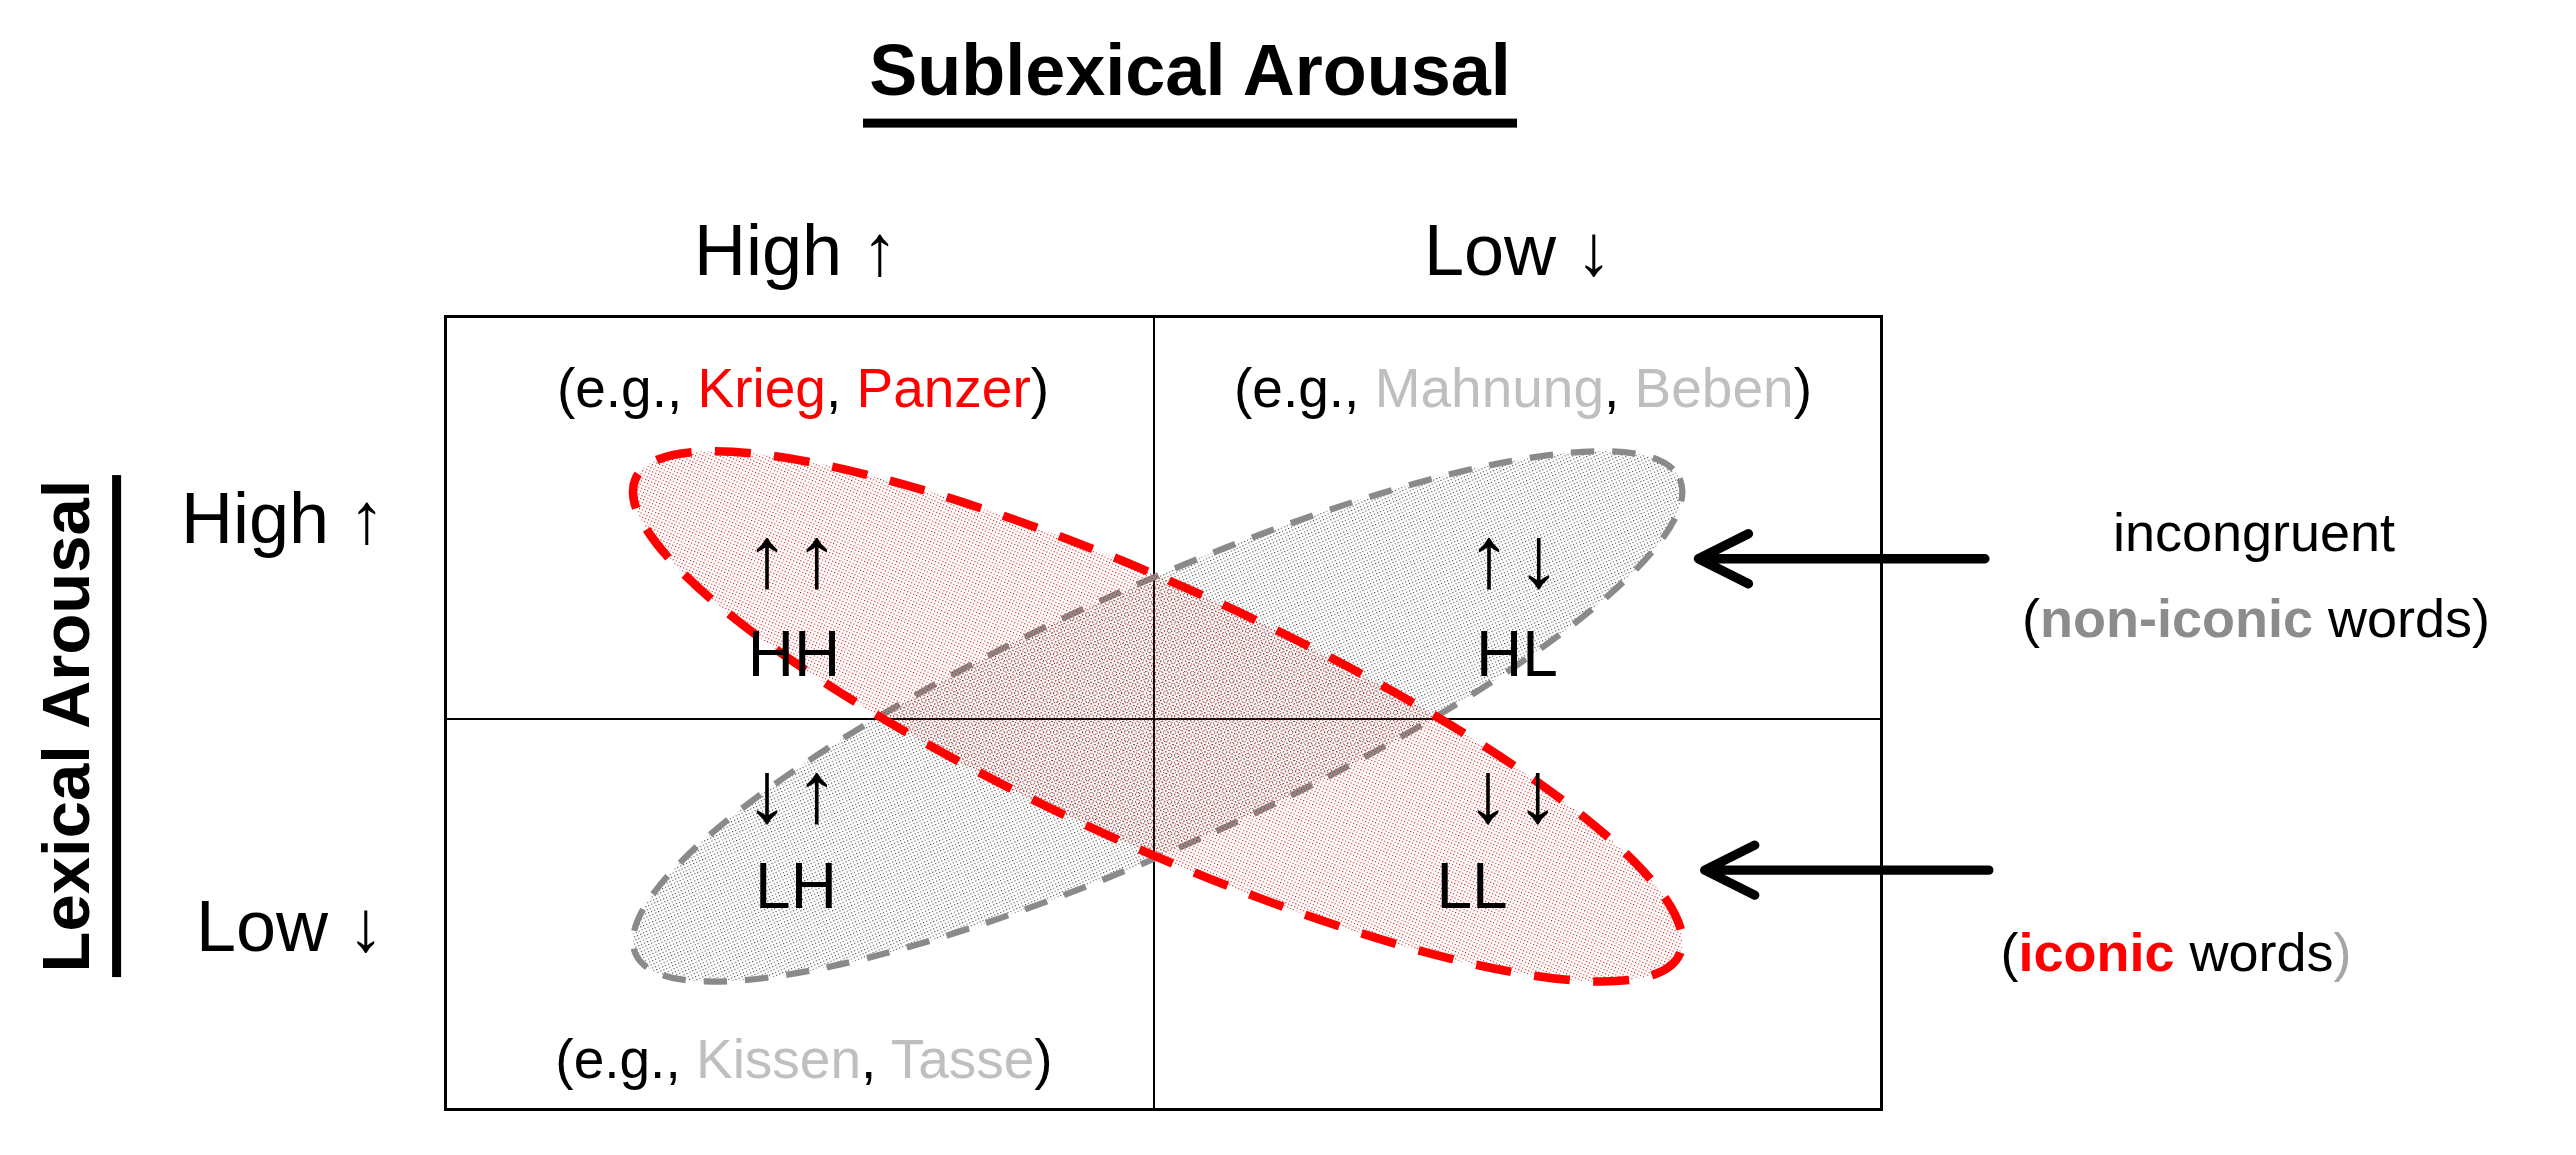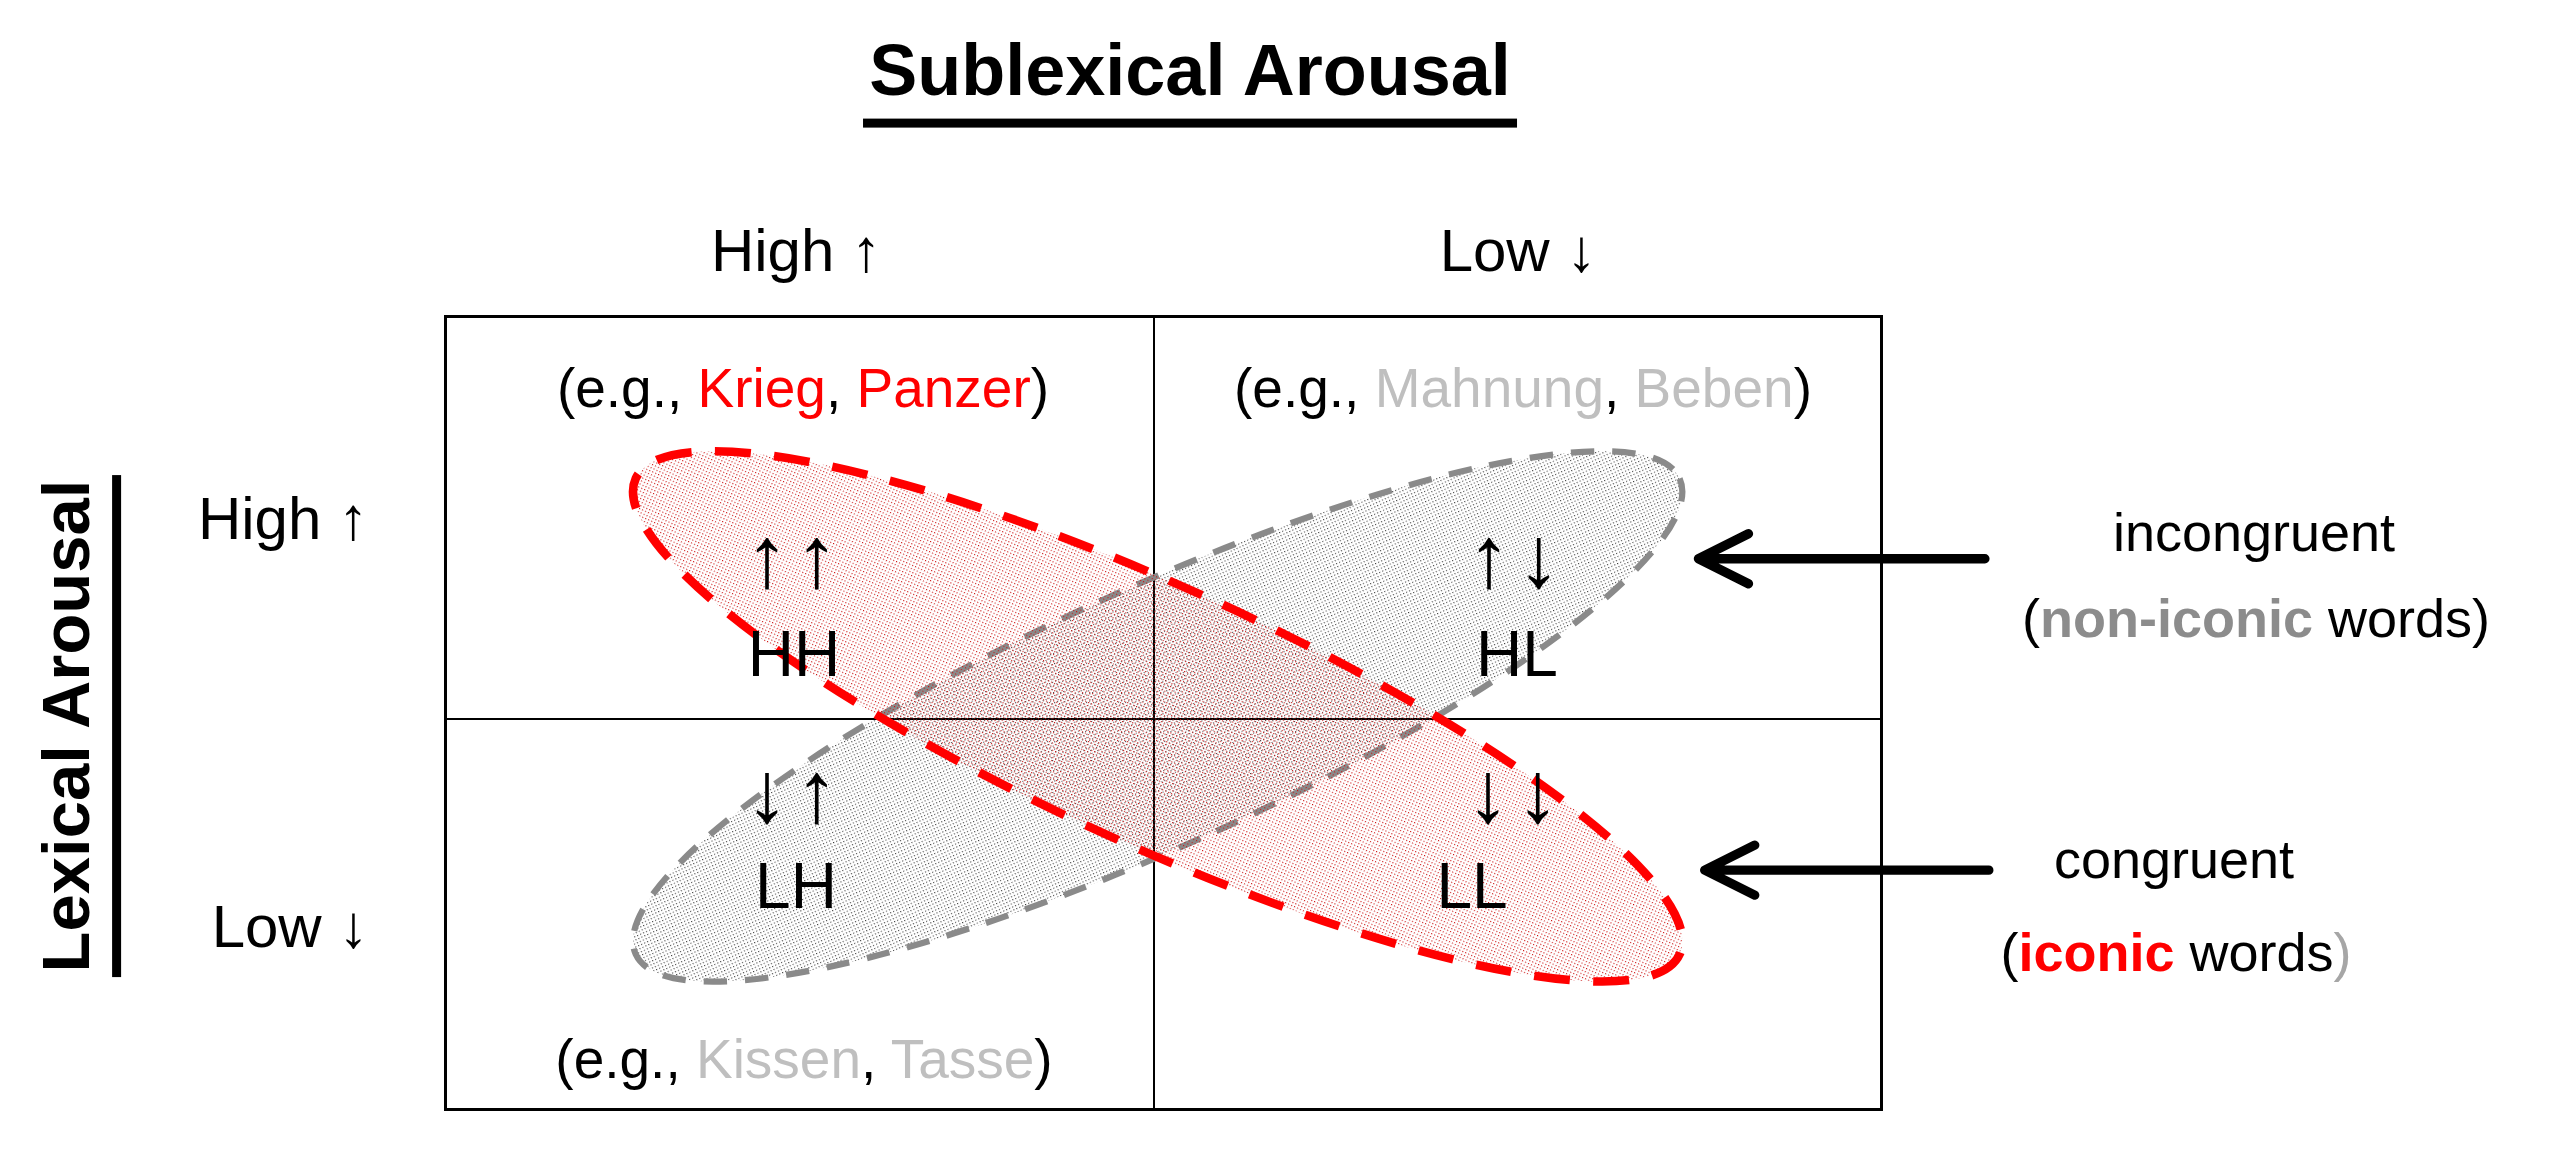--- a/index.html
+++ b/index.html
@@ -22,21 +22,21 @@
     border-bottom:9.4px solid #000;
     padding:0 6.2px 7.8px 6.2px;
   }
   #lexical-title{
     left:74px;top:726px;
     font-size:67px;font-weight:bold;
     border-bottom:9.4px solid #000;
     padding:0 4.7px 7.8px 4.7px;
     transform:translate(-50%,-50%) rotate(-90deg);
   }
-  .col-header,.row-header{font-size:60px;}
+  .col-header,.row-header{font-size:72px;}
   #col-high{left:796px;top:250px;}
   #col-low{left:1518px;top:250px;}
   #row-high{left:283px;top:518px;}
   #row-low{left:290px;top:926px;}
 
   
   #grid{
     left:444px;top:315px;width:1433px;height:790px;
     border:3.1px solid var(--grid-line);
   }
@@ -130,19 +130,18 @@
 
   <div id="cd-hh" class="abs ctr quad-code">HH</div>
   <div id="cd-hl" class="abs ctr quad-code">HL</div>
   <div id="cd-lh" class="abs ctr quad-code">LH</div>
   <div id="cd-ll" class="abs ctr quad-code">LL</div>
 
   <div id="incongruent-line1" class="abs ctr annot">incongruent</div>
   <div id="incongruent-line2" class="abs ctr annot">
     <span>(</span><span class="hl-gray">non-iconic</span><span> words</span><span>)</span>
   </div>
-  <div id="congruent-line1" class="abs ctr annot">congruent</div>
   <div id="congruent-line2" class="abs ctr annot">
     <span>(</span><span class="hl-red">iconic</span><span> words</span><span class="paren-gray">)</span>
   </div>
 
 </div>
 
 
 </body></html>

